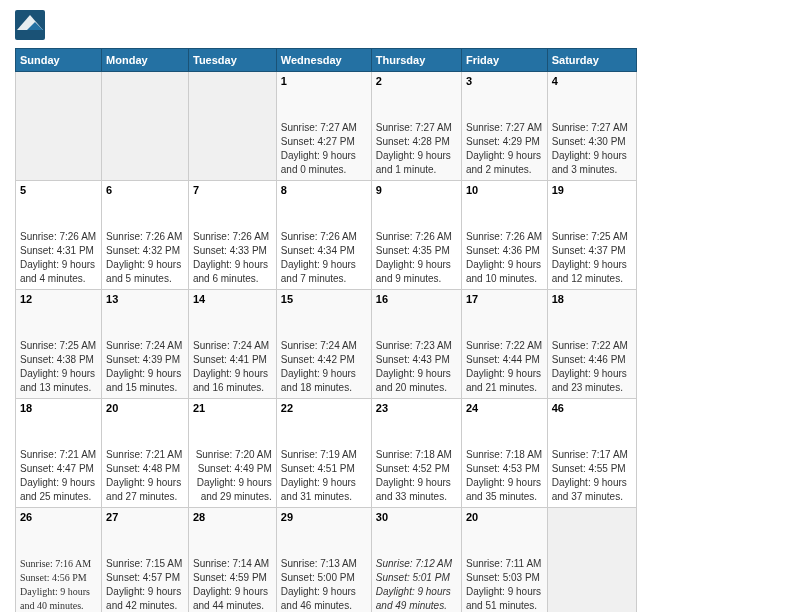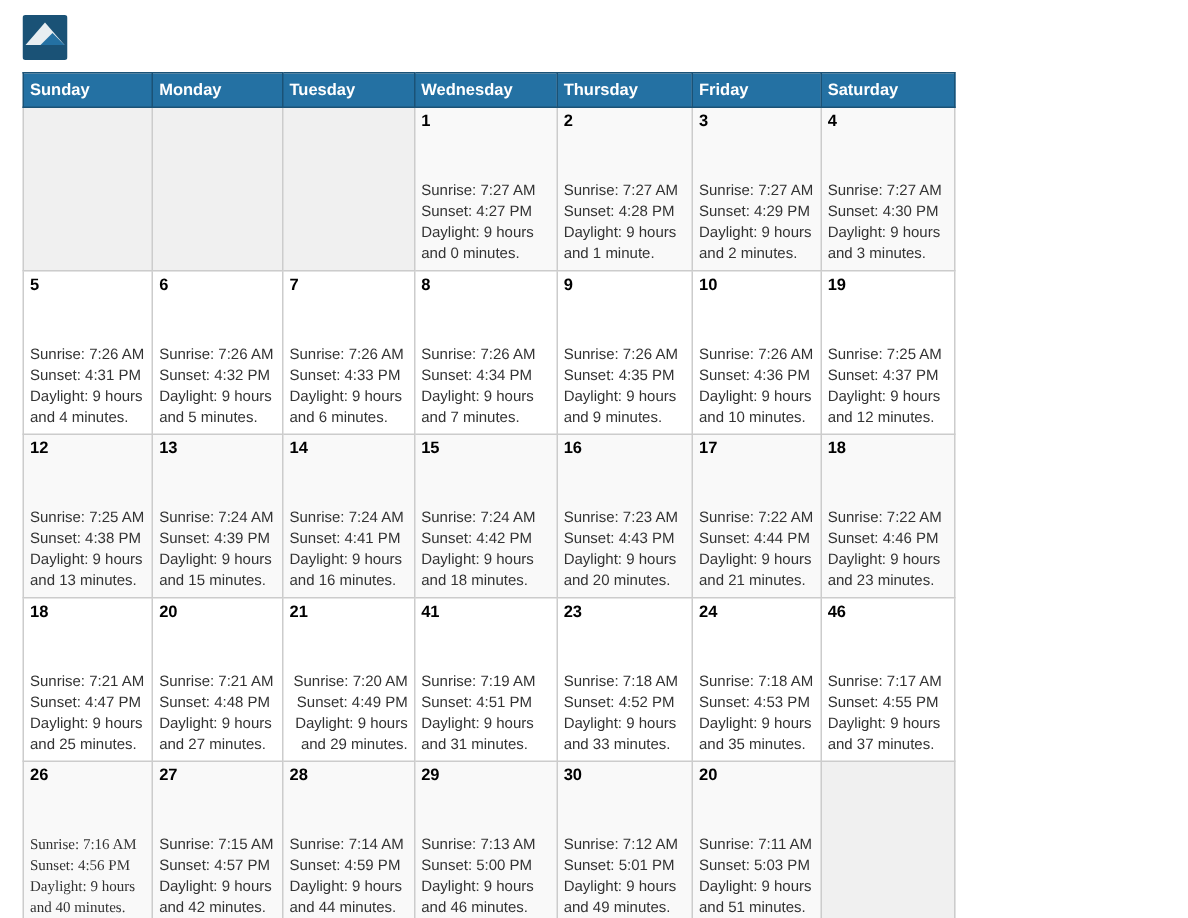--- a/index.html
+++ b/index.html
@@ -278,21 +278,21 @@
 and 27 minutes.</div>
           </td>
           <td>
             <div class="day-num">21</div>
             <div class="day-info" style="white-space: pre-line; text-align: right;">Sunrise: 7:20 AM
 Sunset: 4:49 PM
 Daylight: 9 hours
 and 29 minutes.</div>
           </td>
           <td>
-            <div class="day-num">41</div>
+            <div class="day-num">22</div>
             <div class="day-info" style="white-space: pre-line;">Sunrise: 7:19 AM
 Sunset: 4:51 PM
 Daylight: 9 hours
 and 31 minutes.</div>
           </td>
           <td>
             <div class="day-num">23</div>
             <div class="day-info" style="white-space: pre-line;">Sunrise: 7:18 AM
 Sunset: 4:52 PM
 Daylight: 9 hours
@@ -337,21 +337,21 @@
           </td>
           <td>
             <div class="day-num">29</div>
             <div class="day-info" style="white-space: pre-line;">Sunrise: 7:13 AM
 Sunset: 5:00 PM
 Daylight: 9 hours
 and 46 minutes.</div>
           </td>
           <td>
             <div class="day-num">30</div>
-            <div class="day-info" style="white-space: pre-line;">Sunrise: 7:12 AM
+            <div class="day-info" style="white-space: pre-line; font-style: italic;">Sunrise: 7:12 AM
 Sunset: 5:01 PM
 Daylight: 9 hours
 and 49 minutes.</div>
           </td>
           <td>
             <div class="day-num">20</div>
             <div class="day-info" style="white-space: pre-line;">Sunrise: 7:11 AM
 Sunset: 5:03 PM
 Daylight: 9 hours
 and 51 minutes.</div>

